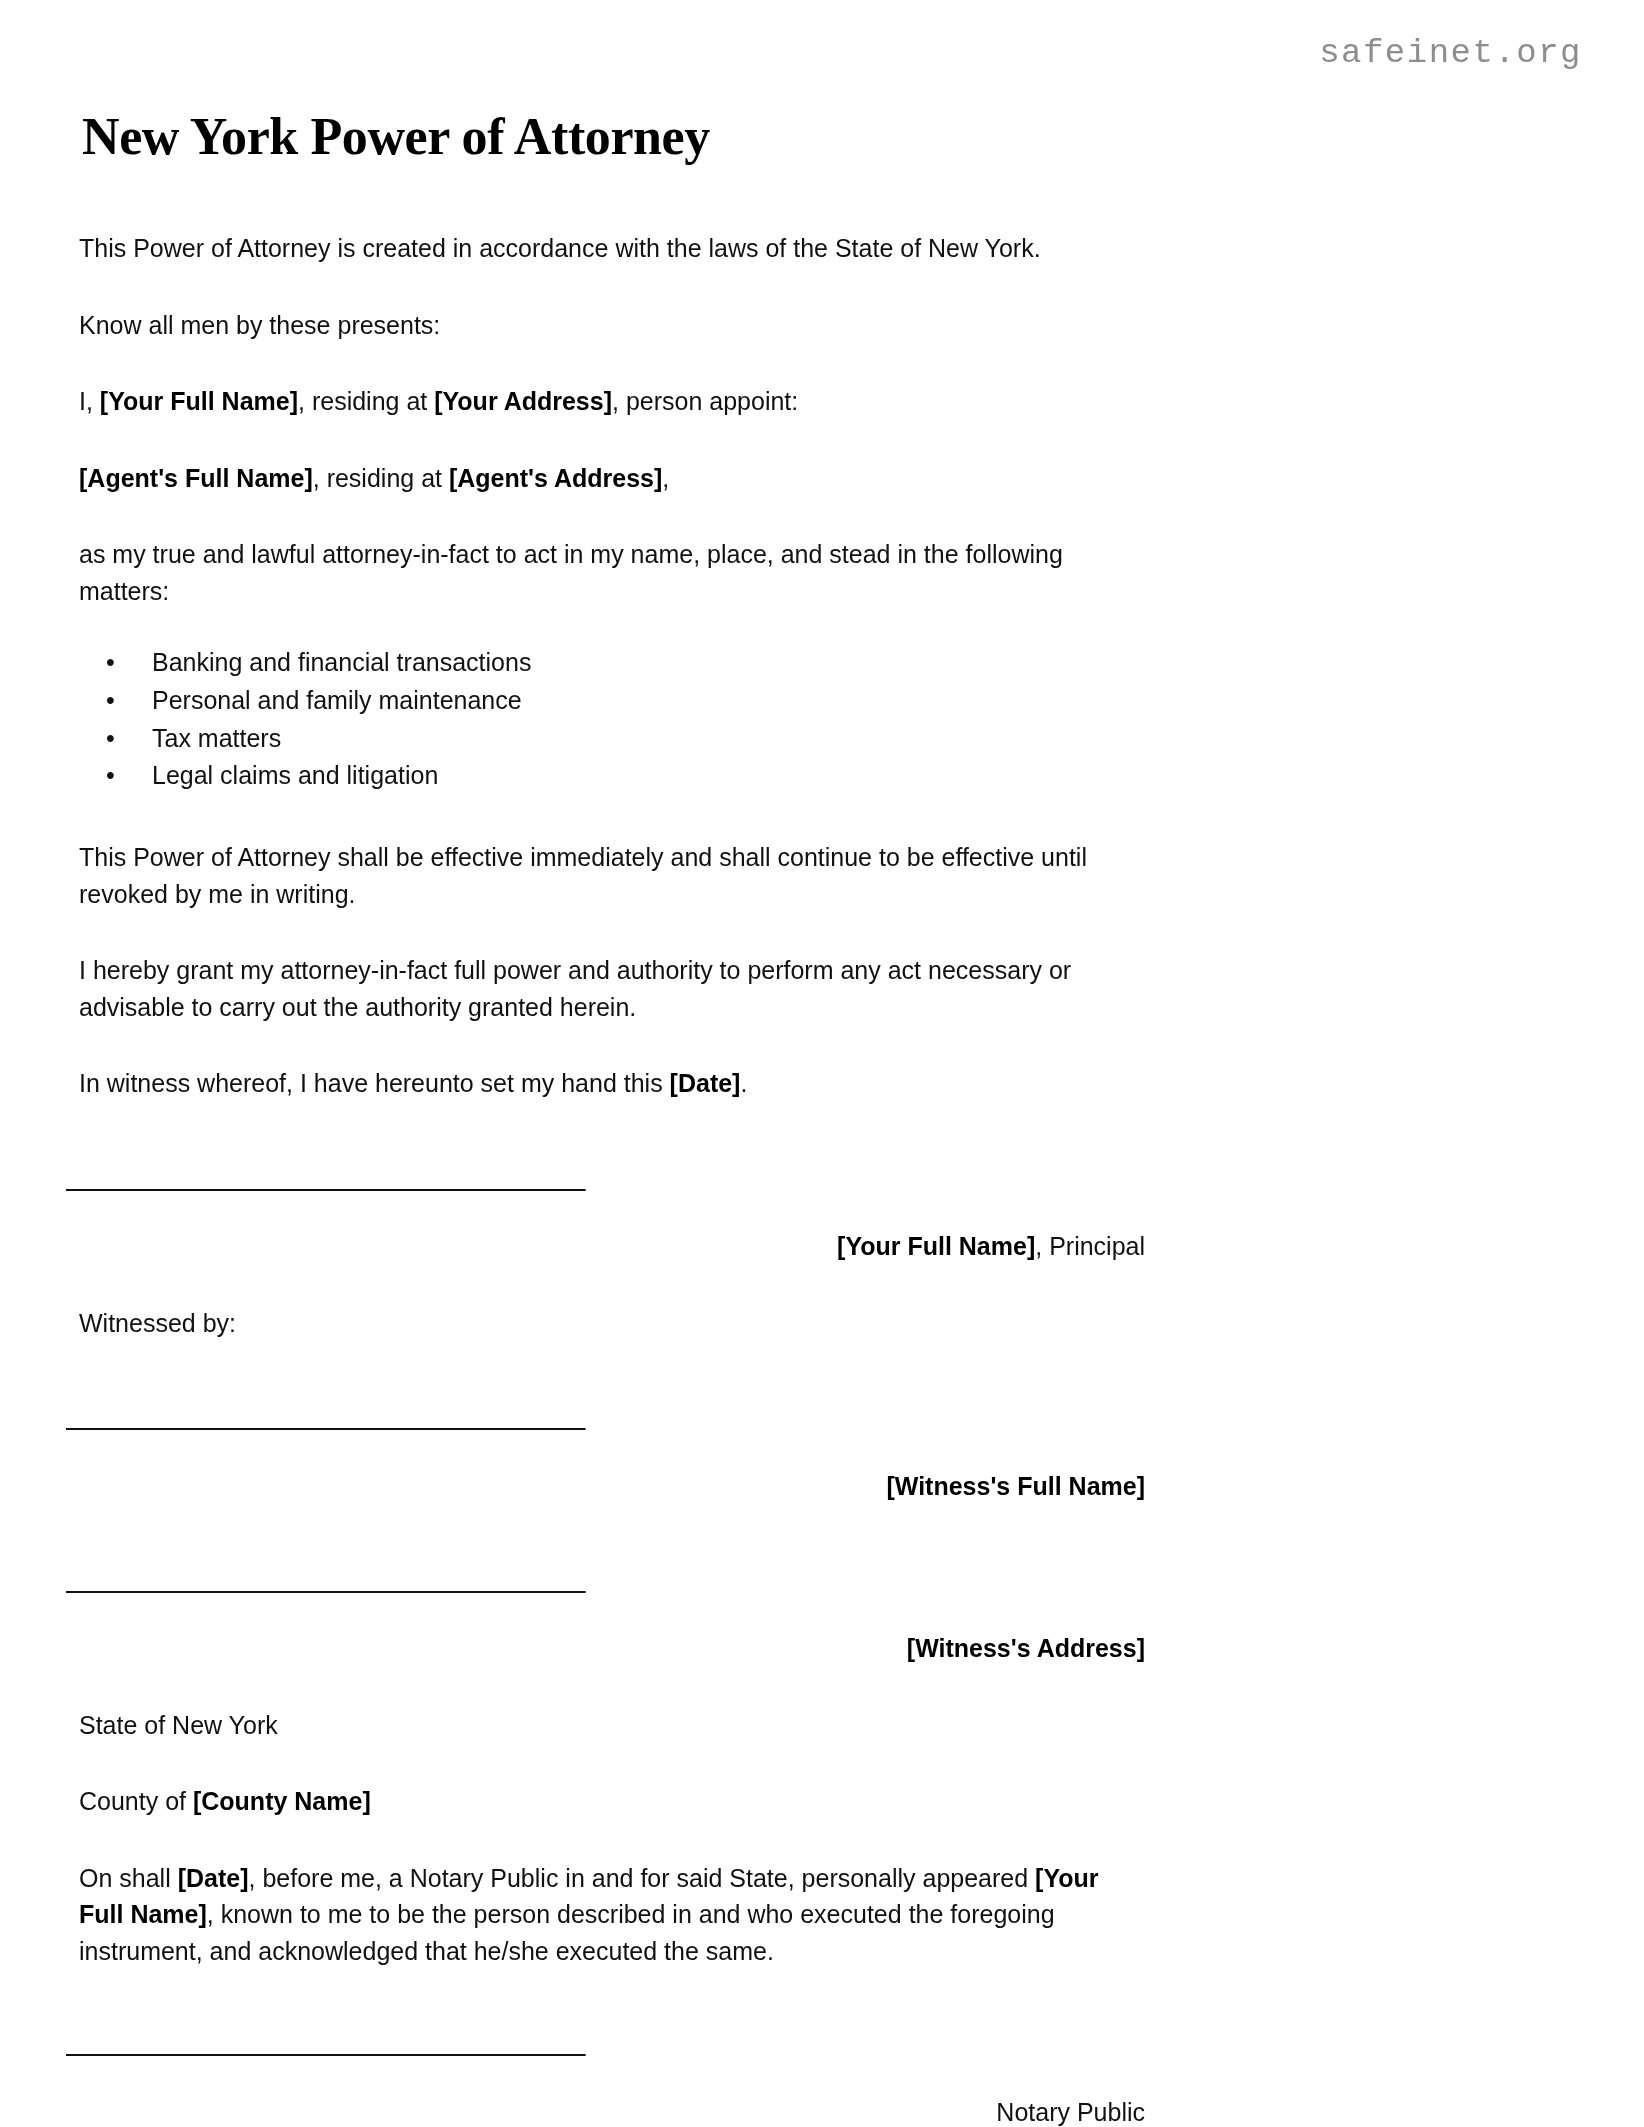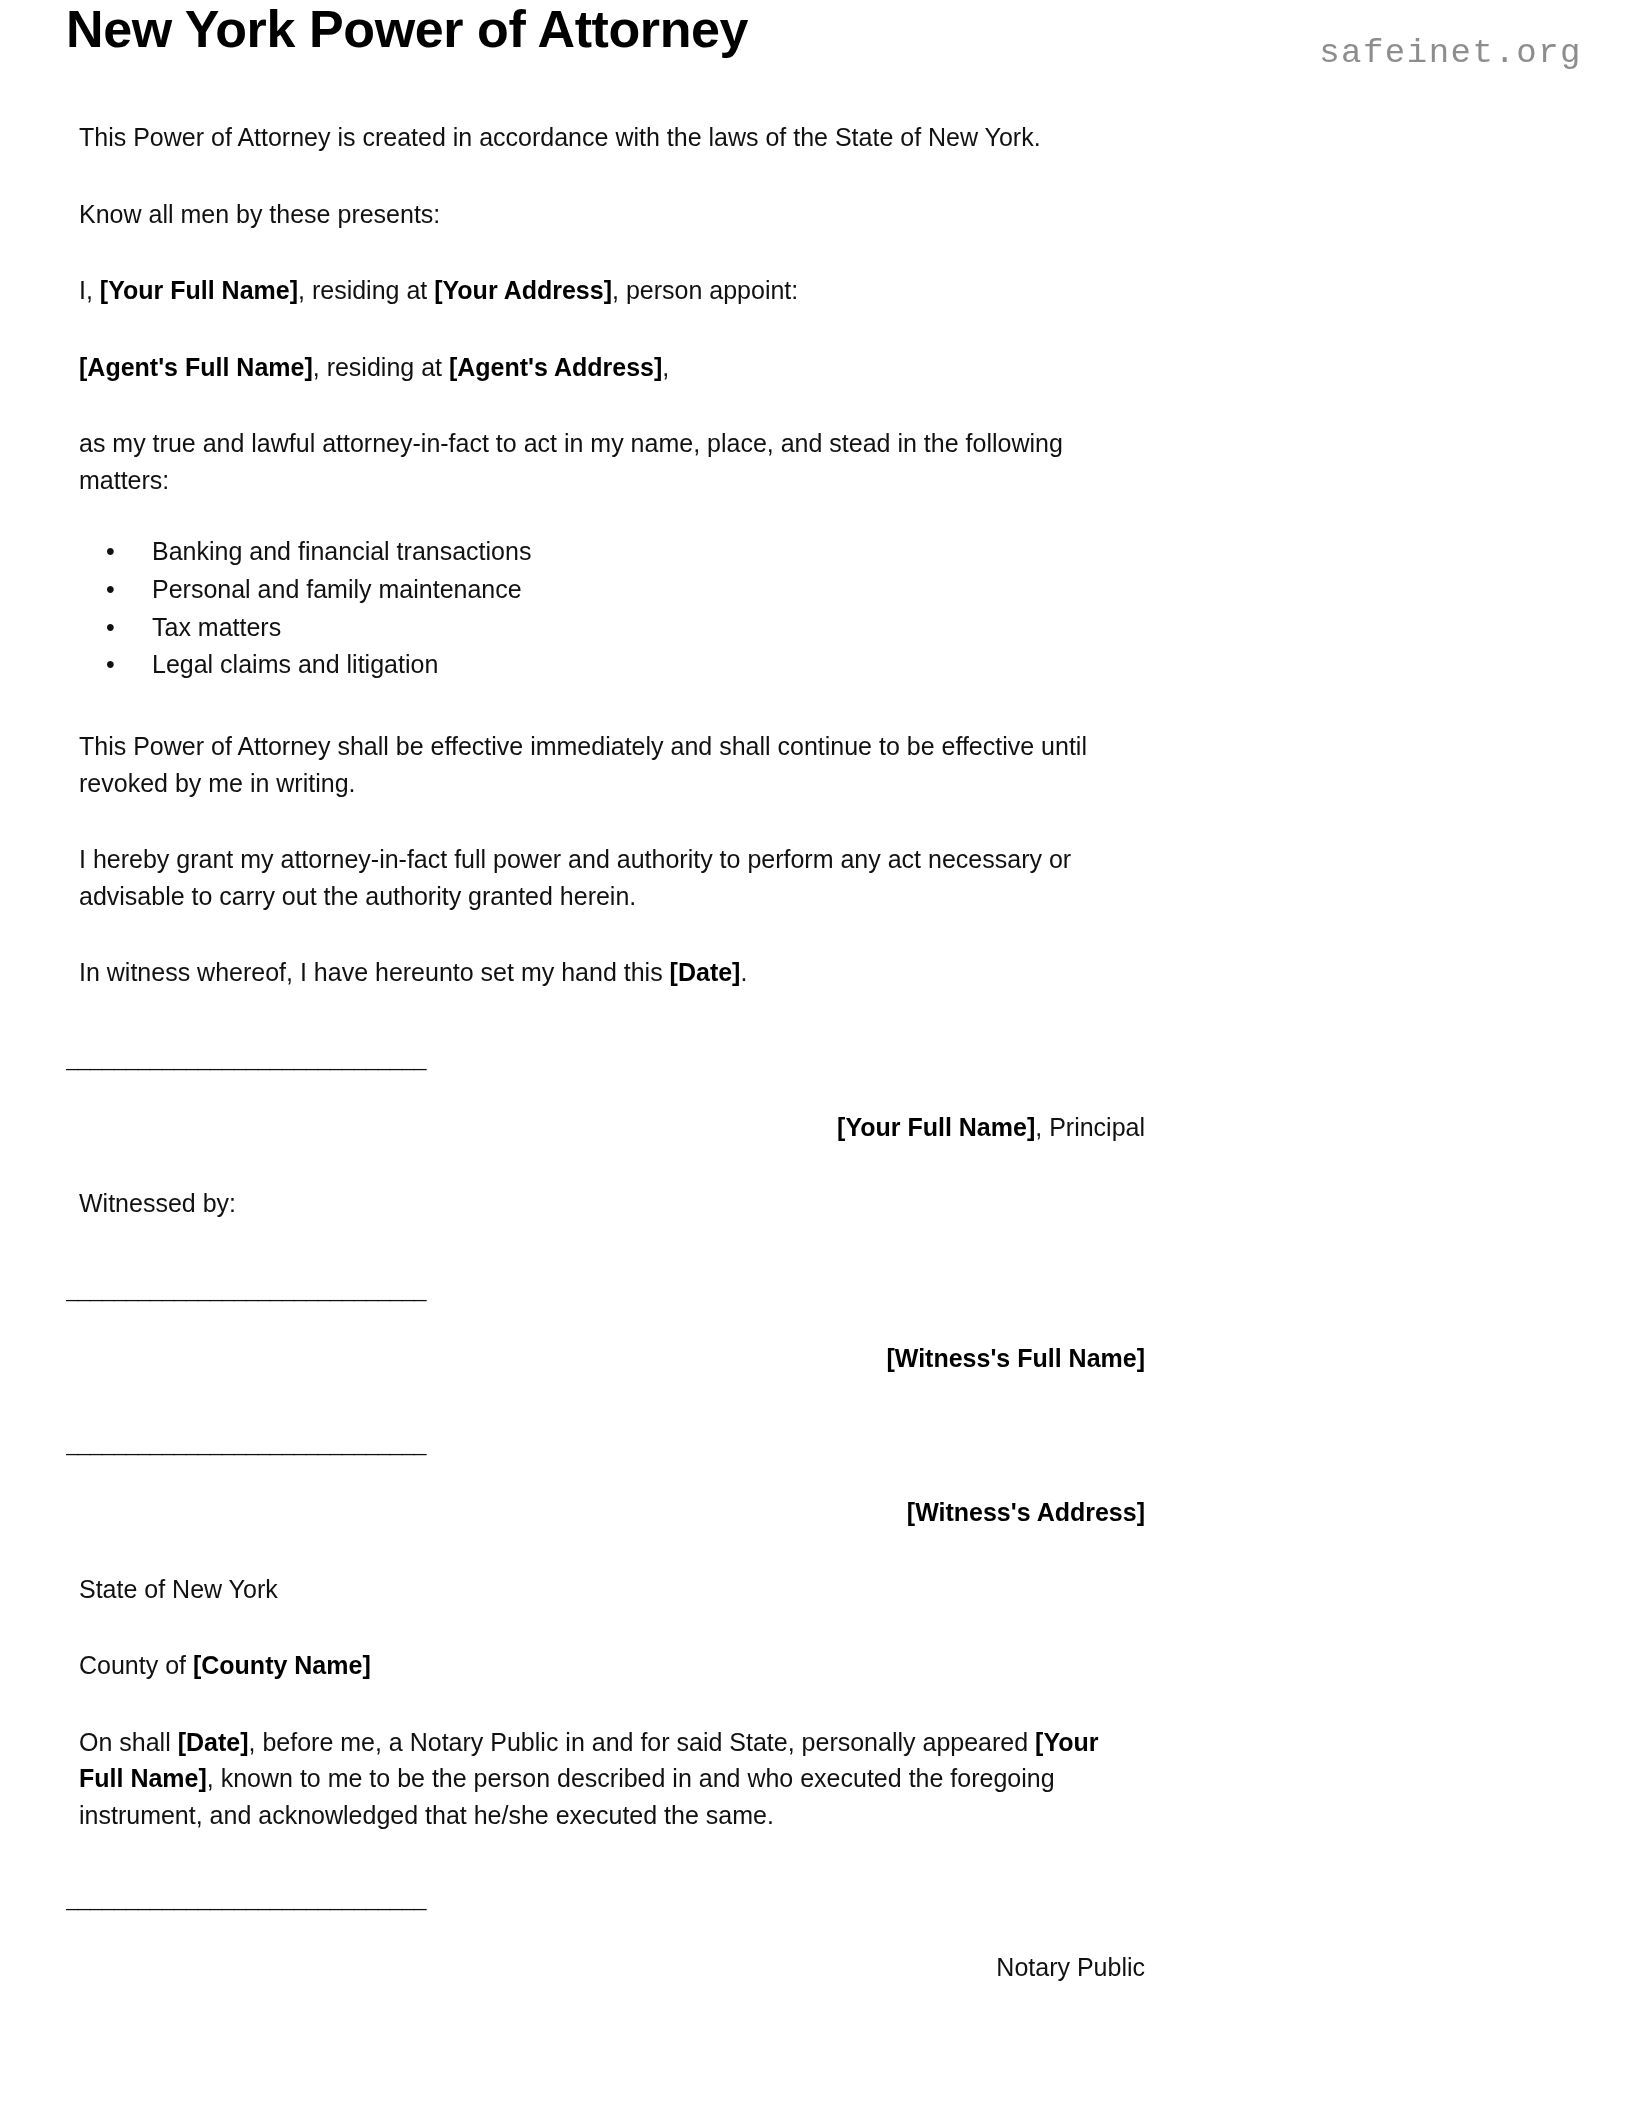--- a/index.html
+++ b/index.html
@@ -37,22 +37,24 @@
     position: absolute;
     left: 66px;
     top: 0;
     width: 1092px;
   }
   h1.doc-title {
     font-size: 52px;
     font-weight: bold;
     line-height: 1.12;
     letter-spacing: -0.4px;
-    margin: 0;
+    margin: 16px;
+    padding-top: 92px;
     color: #000;
+    font-family: Liberation Serif, serif;
   }
   p.para {
     font-size: 25px;
     line-height: 1.46;
     margin: 13px;
     padding-top: 27px;
     color: #111111;
     font-weight: normal;
   }
   p.para.first-para {
@@ -79,26 +81,26 @@
   ul.matters-list li::before {
     content: "\2022";
     position: absolute;
     left: 40px;
     top: 0;
     font-size: 25px;
     line-height: 1.15;
     color: #111111;
   }
   .sig-line {
-    font-size: 25px;
+    font-size: 32px;
     line-height: 1.2;
     letter-spacing: -0.5px;
     padding-top: 40px;
     white-space: nowrap;
-    font-family: Liberation Serif, serif;
+    font-family: Liberation Sans, sans-serif;
     color: #111111;
     overflow: hidden;
   }
   .sig-line.tight-top {
     padding-top: 38px;
   }
   p.para.after-rule {
     padding-top: 22px;
     text-align: right;
   }

